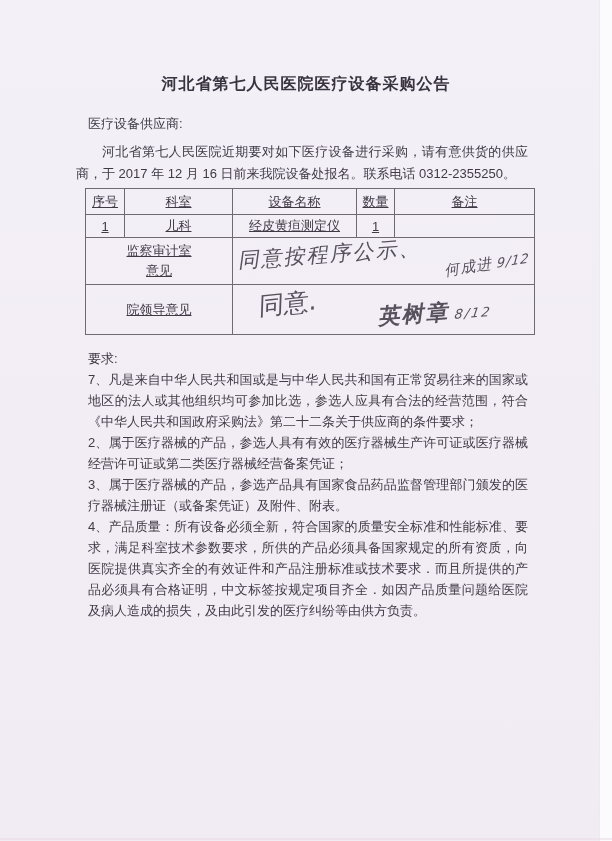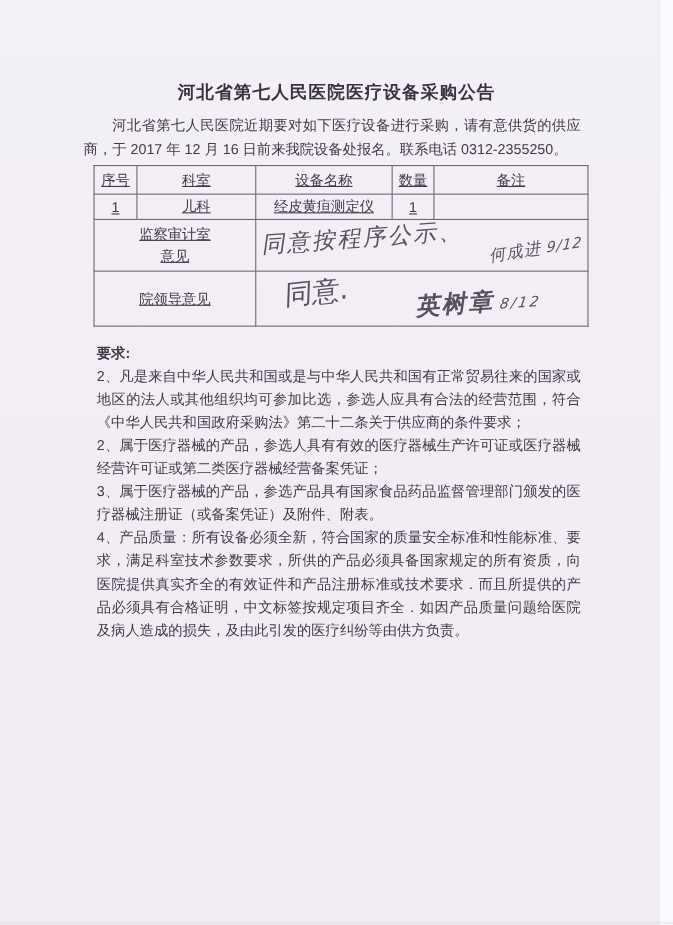--- a/index.html
+++ b/index.html
@@ -95,33 +95,34 @@
   .hand-date{
     font-size:13px;font-weight:normal;
     font-style:italic;
     padding-left:4px;
   }
   .requirements{
     margin:13px 84px 0 88px;
     font-size:13px;line-height:21px;
     text-align:justify;
   }
-  .req-heading{margin:0;font-weight:bold;}
+  .req-heading{margin:0;}
   .req-item{margin:0;}
 </style>
 </head>
 <body>
 
 <div class="page">
 
   <div class="scan-edge"></div>
   <div class="scan-bottom"></div>
 
   <h1 class="title">河北省第七人民医院医疗设备采购公告</h1>
 
+  <p class="salutation">医疗设备供应商:</p>
 
   <p class="intro">河北省第七人民医院近期要对如下医疗设备进行采购，请有意供货的供应商，于 2017 年 12 月 16 日前来我院设备处报名。联系电话 0312-2355250。</p>
 
   <table class="equip">
     <colgroup>
       <col style="width:39px">
         <col style="width:108px">
         <col style="width:124px">
         <col style="width:38px">
         <col style="width:140px">
@@ -158,19 +159,19 @@
         <td colspan="3" class="hand-cell">
           <span class="hand leader-comment">同意.</span>
           <span class="hand leader-sign"><span>英树章</span><span class="hand-date">8/12</span></span>
         </td>
       </tr>
     </tbody>
   </table>
 
   <div class="requirements">
     <p class="req-heading">要求:</p>
-    <p class="req-item">2、凡是来自中华人民共和国或是与中华人民共和国有正常贸易往来的国家或地区的法人或其他组织均可参加比选，参选人应具有合法的经营范围，符合《中华人民共和国政府采购法》第二十二条关于供应商的条件要求；</p>
+    <p class="req-item">7、凡是来自中华人民共和国或是与中华人民共和国有正常贸易往来的国家或地区的法人或其他组织均可参加比选，参选人应具有合法的经营范围，符合《中华人民共和国政府采购法》第二十二条关于供应商的条件要求；</p>
     <p class="req-item">2、属于医疗器械的产品，参选人具有有效的医疗器械生产许可证或医疗器械经营许可证或第二类医疗器械经营备案凭证；</p>
     <p class="req-item">3、属于医疗器械的产品，参选产品具有国家食品药品监督管理部门颁发的医疗器械注册证（或备案凭证）及附件、附表。</p>
     <p class="req-item">4、产品质量：所有设备必须全新，符合国家的质量安全标准和性能标准、要求，满足科室技术参数要求，所供的产品必须具备国家规定的所有资质，向医院提供真实齐全的有效证件和产品注册标准或技术要求．而且所提供的产品必须具有合格证明，中文标签按规定项目齐全．如因产品质量问题给医院及病人造成的损失，及由此引发的医疗纠纷等由供方负责。</p>
   </div>
 
 </div>
 
 </body></html>

